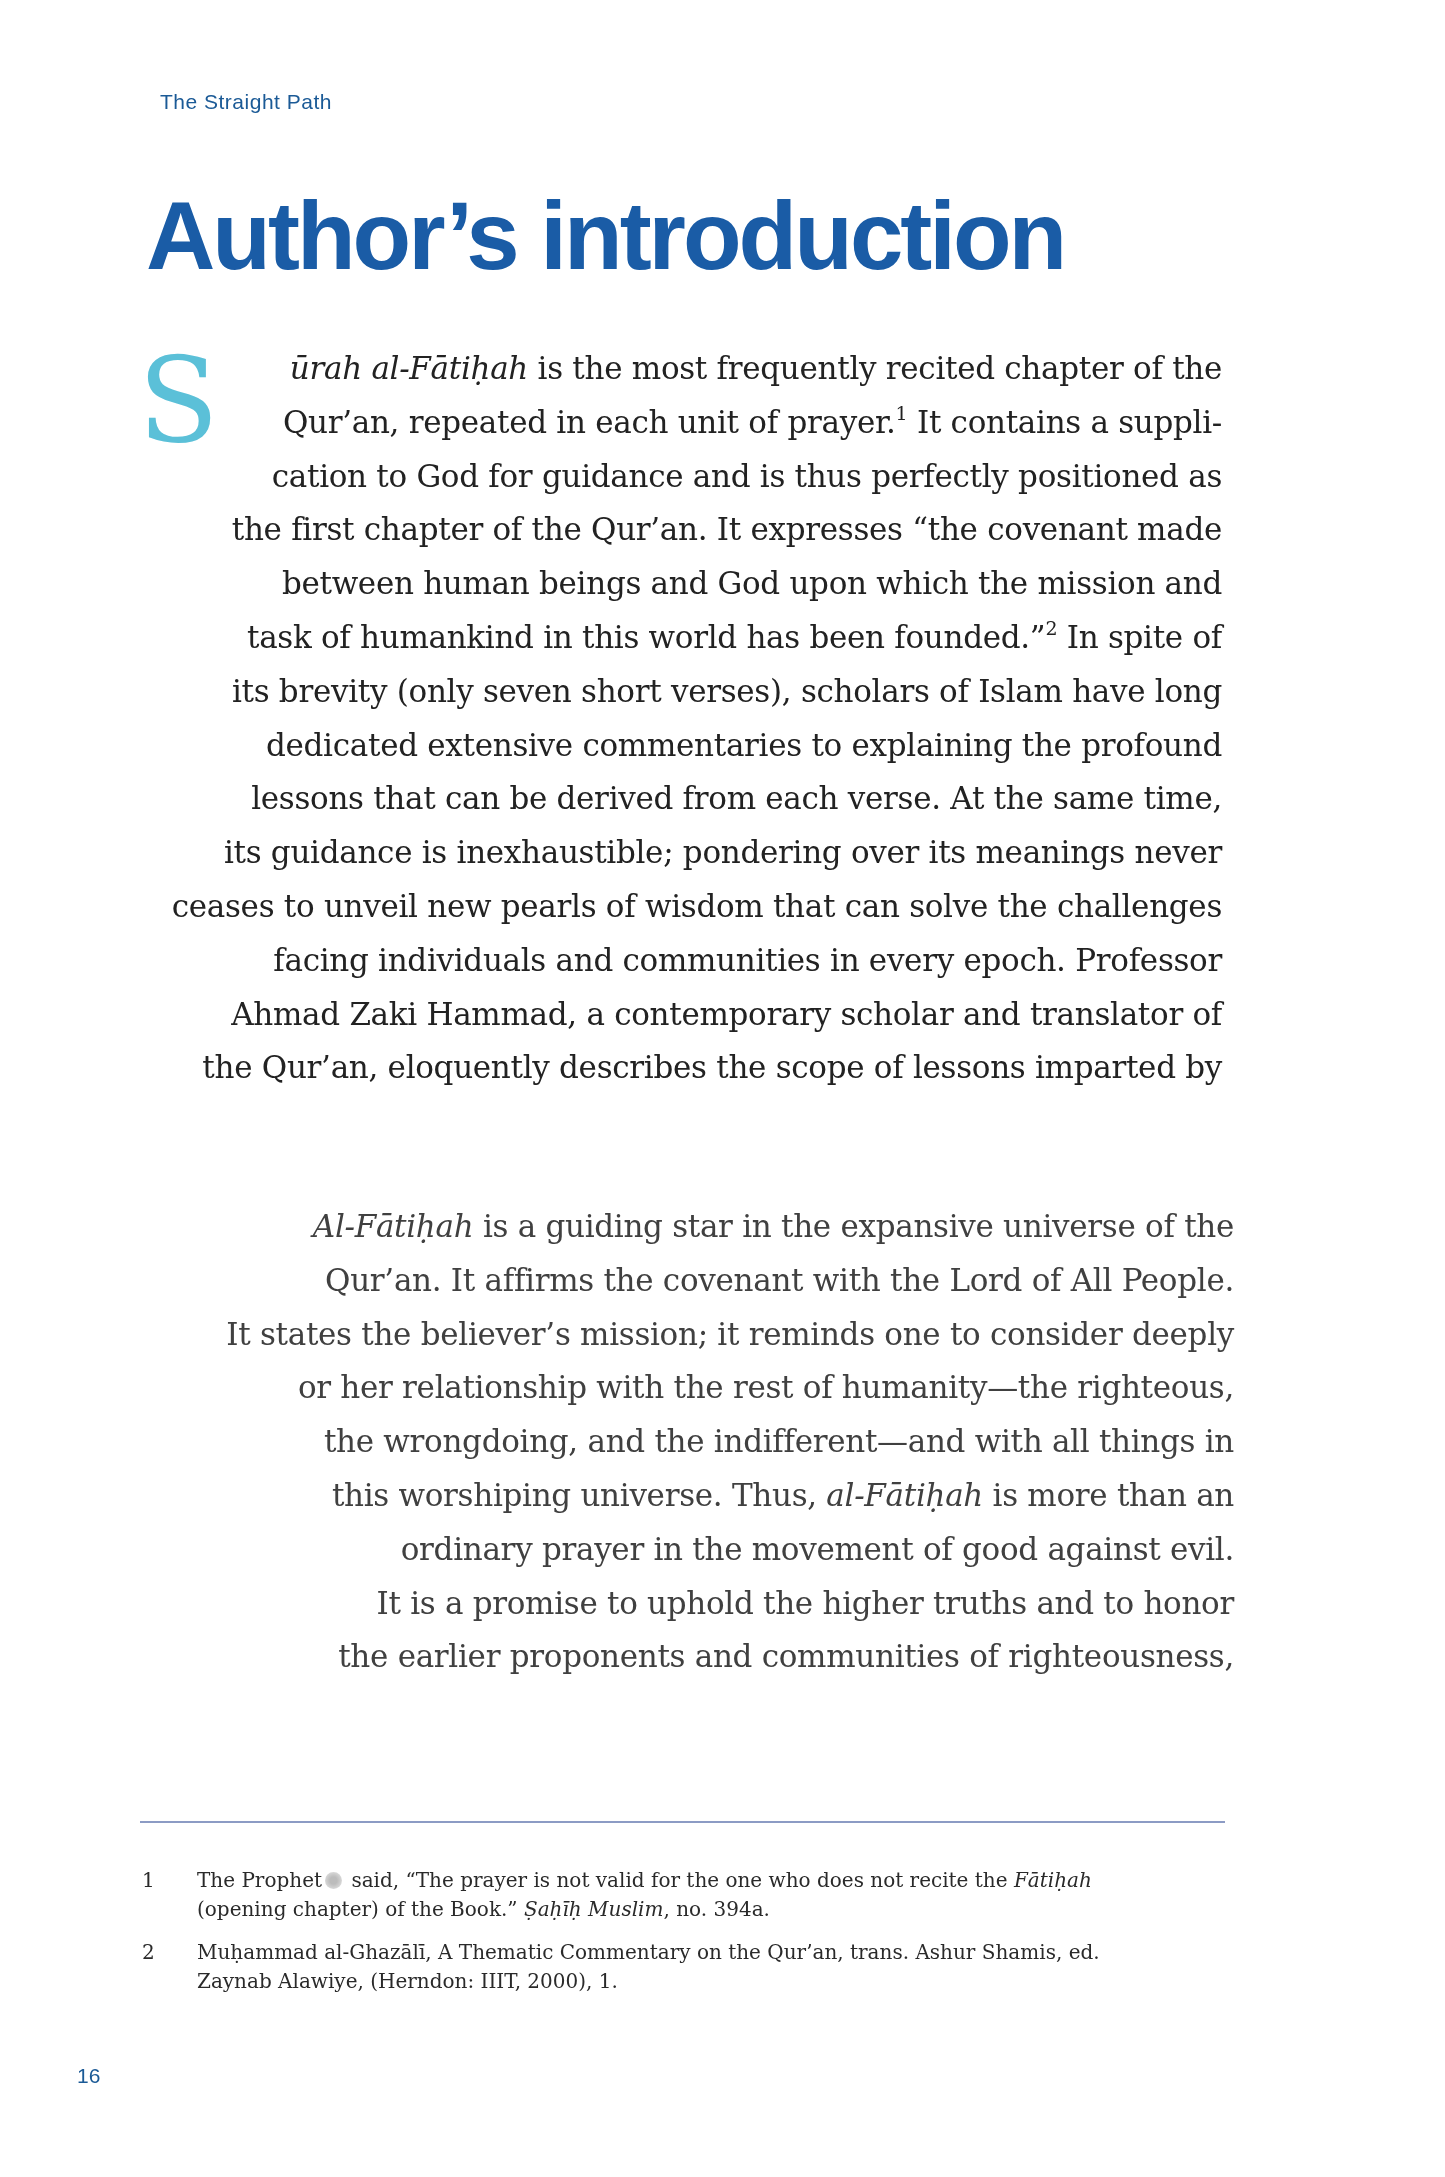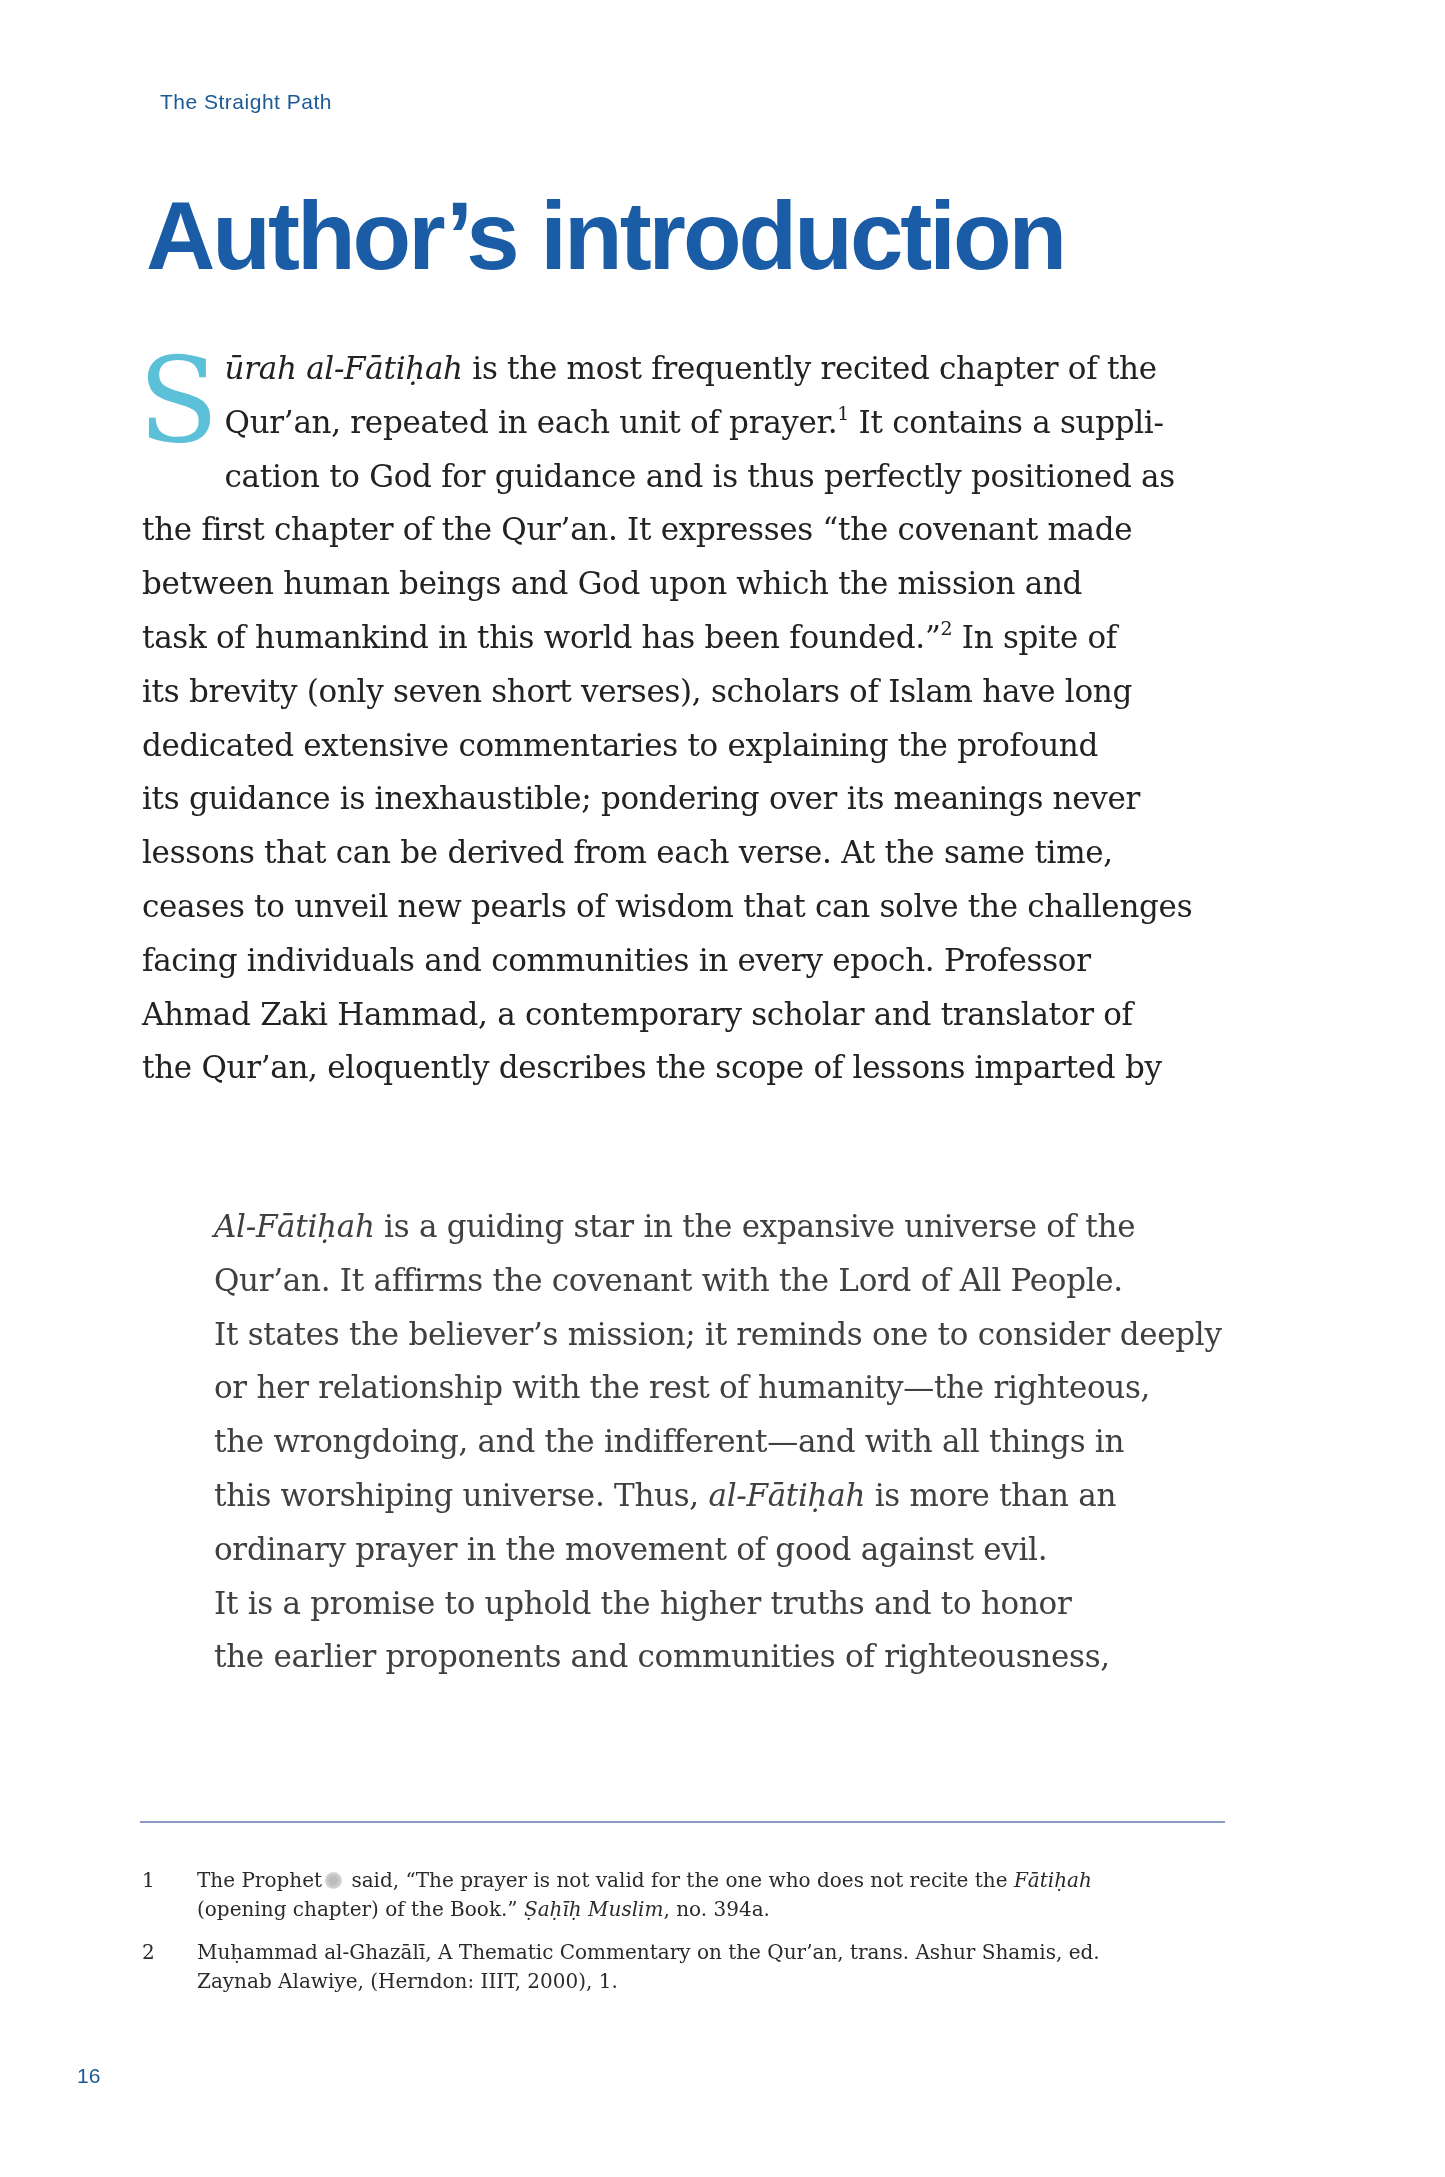--- a/index.html
+++ b/index.html
@@ -12,21 +12,21 @@
   .chapter-title {
     position: absolute; left: 138px; top: 180px; margin: 8px;
     font-family: "Liberation Sans", sans-serif; font-weight: 700; font-size: 96px;
     letter-spacing: -3px; color: #1a5ca6; line-height: 1;
   }
   .body {
     position: absolute; left: 142px; top: 342px; width: 1080px;
     font-family: "DejaVu Serif", serif; font-size: 31px; line-height: 53.8px;
     color: #222222; letter-spacing: -0.3px;
   }
-  .line { display: block; white-space: nowrap; }
+  .line { display: block; white-space: nowrap; text-align: right; }
   .dropcap {
     float: left; font-family: "DejaVu Serif", serif; font-size: 118px;
     line-height: 100px; color: #5bc0d8; margin: 8px 6px 0 -4px; font-weight: 400;
   }
   sup { font-size: 19px; line-height: 0; vertical-align: 13px; }
   .quote {
     position: absolute; left: 214px; top: 1200px; width: 1020px;
     font-family: "DejaVu Serif", serif; font-size: 31px; line-height: 53.8px;
     color: #404040; letter-spacing: -0.3px;
   }
@@ -61,22 +61,22 @@
 <div class="body">
   <span class="dropcap">S</span>
   <span class="line"><i>ūrah al-Fātiḥah</i><span> is the most frequently recited chapter of the</span></span>
   <span class="line"><span>Qur’an, repeated in each unit of prayer.</span><sup>1</sup><span> It contains a suppli-</span></span>
   <span class="line">cation to God for guidance and is thus perfectly positioned as</span>
   <span class="line">the first chapter of the Qur’an. It expresses “the covenant made</span>
   <span class="line">between human beings and God upon which the mission and</span>
   <span class="line"><span>task of humankind in this world has been founded.”</span><sup>2</sup><span> In spite of</span></span>
   <span class="line">its brevity (only seven short verses), scholars of Islam have long</span>
   <span class="line">dedicated extensive commentaries to explaining the profound</span>
+  <span class="line">lessons that can be derived from each verse. At the same time,</span>
   <span class="line">its guidance is inexhaustible; pondering over its meanings never</span>
-  <span class="line">lessons that can be derived from each verse. At the same time,</span>
   <span class="line">ceases to unveil new pearls of wisdom that can solve the challenges</span>
   <span class="line">facing individuals and communities in every epoch. Professor</span>
   <span class="line">Ahmad Zaki Hammad, a contemporary scholar and translator of</span>
   <span class="line">the Qur’an, eloquently describes the scope of lessons imparted by</span>
 </div>
 
 <div class="quote">
   <span class="line"><i>Al-Fātiḥah</i><span> is a guiding star in the expansive universe of the</span></span>
   <span class="line">Qur’an. It affirms the covenant with the Lord of All People.</span>
   <span class="line">It states the believer’s mission; it reminds one to consider deeply</span>

